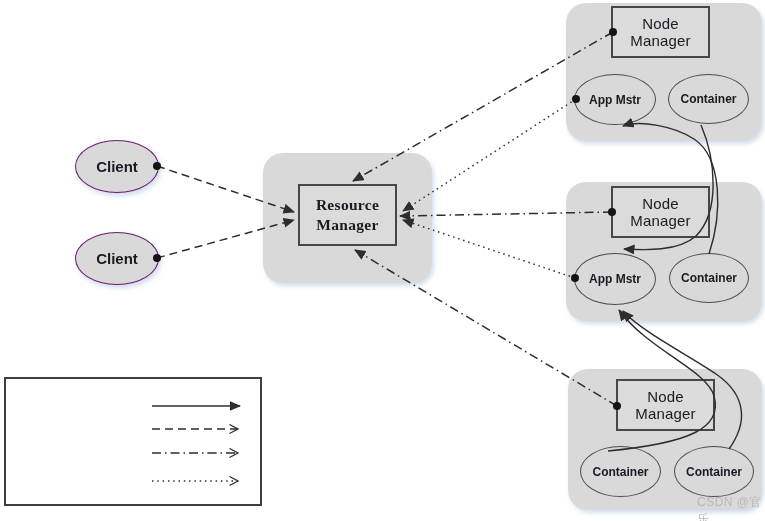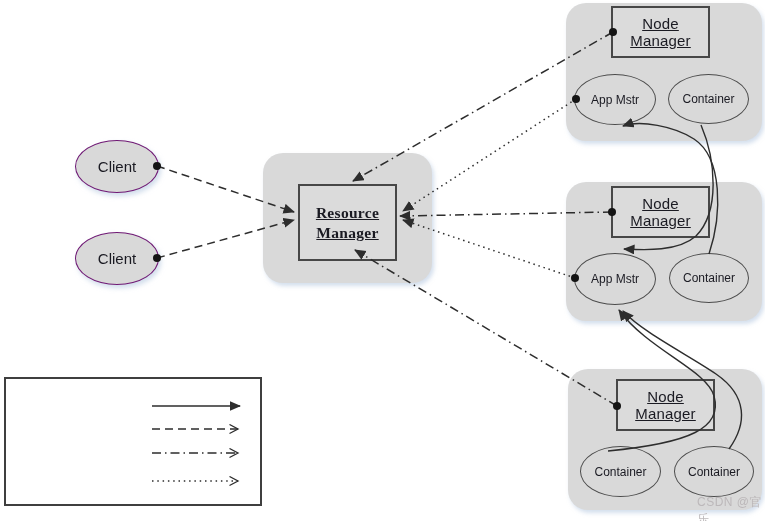--- a/index.html
+++ b/index.html
@@ -30,38 +30,38 @@
   }
   .rm-group{left:263px;top:153px;width:169px;height:130px;}
   .nm-group-top{left:566px;top:3px;width:196px;height:138px;}
   .nm-group-mid{left:566px;top:182px;width:196px;height:139px;}
   .nm-group-bot{left:568px;top:369px;width:194px;height:141px;}
   
   .box{
     position:absolute;background:var(--node-fill);
     border:2px solid var(--node-border);
     display:flex;flex-direction:column;align-items:center;justify-content:center;
-    z-index:2;color:var(--text);text-align:center;text-decoration:underline;
+    z-index:2;color:var(--text);text-align:center;
   }
   .nm-box{font-size:15px;line-height:17px;letter-spacing:.2px;}
   .nm-box-top{left:611px;top:6px;width:99px;height:52px;}
   .nm-box-mid{left:611px;top:186px;width:99px;height:52px;}
   .nm-box-bot{left:616px;top:379px;width:99px;height:52px;}
   .rm-box{
-    left:298px;top:184px;width:99px;height:77px;
+    left:298px;top:184px;width:99px;height:62px;
     font-family:"Liberation Serif",serif;font-weight:bold;
     font-size:15.5px;line-height:20px;letter-spacing:.3px;align-items:center;
   }
   
   .ellipse{
     position:absolute;background:var(--group-fill);
     border:1.5px solid var(--ellipse-border);
     border-radius:50%;
     display:flex;align-items:center;justify-content:center;
-    z-index:2;color:var(--text);font-size:12px;
+    z-index:2;color:var(--text);font-size:12px;font-weight:bold;
   }
   .client{
     border:1px solid #701a75;font-size:15px;
     box-shadow:2px 3px 5px rgba(176,196,222,.6);
   }
   .client-1{left:75px;top:140px;width:84px;height:53px;}
   .client-2{left:75px;top:232px;width:84px;height:53px;}
   .appmstr-top{left:574px;top:74px;width:82px;height:51px;}
   .container-top{left:668px;top:74px;width:81px;height:50px;}
   .appmstr-mid{left:574px;top:253px;width:82px;height:52px;}

